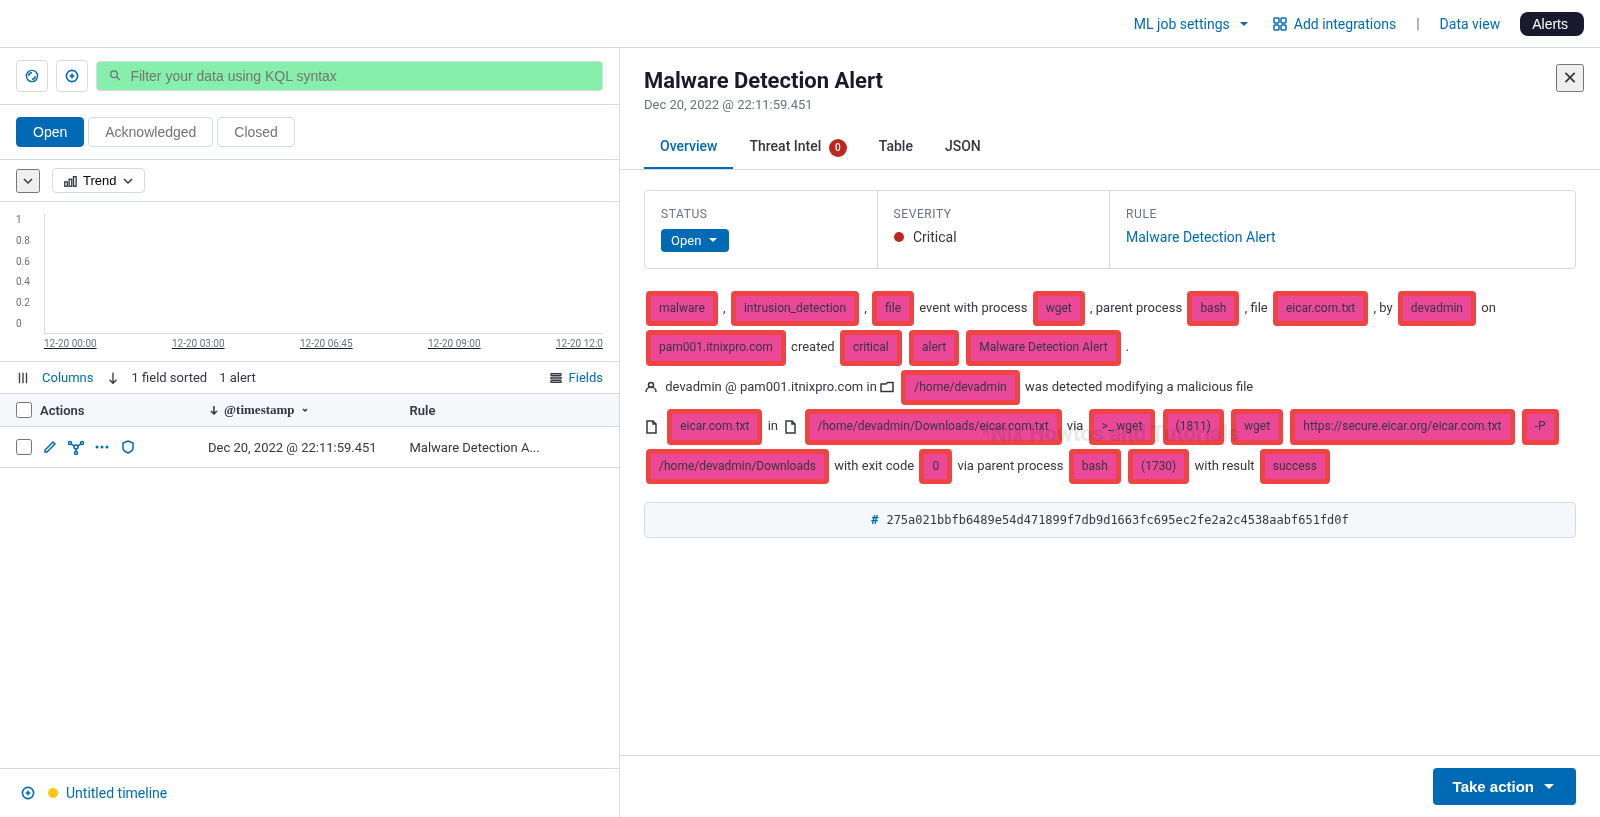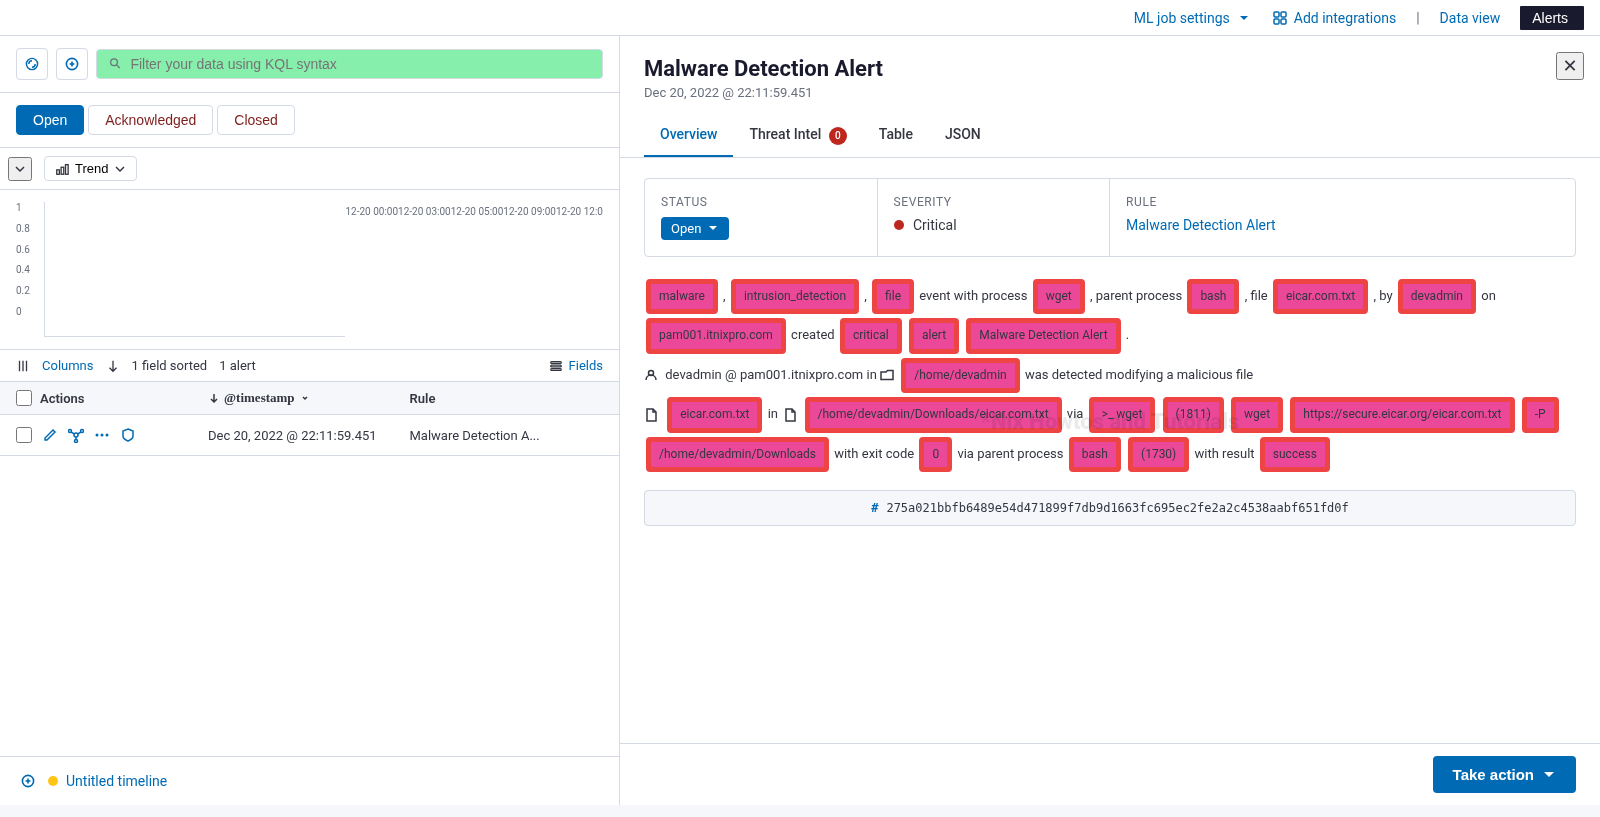--- a/index.html
+++ b/index.html
@@ -2,27 +2,27 @@
 <html><head>
   <meta charset="utf-8">
   <style>
     * { box-sizing: border-box; margin: 0; padding: 0; }
     body { font-family: -apple-system, BlinkMacSystemFont, 'Segoe UI', Roboto, sans-serif; background: #f5f7fa; color: #1a1a2e; font-size: 14px; overflow: hidden; }
 
     
     .top-bar {
       display: flex; align-items: center; justify-content: flex-end;
       padding: 6px 16px; background: #fff; border-bottom: 1px solid #d3dae6;
-      gap: 20px; height: 36px;
+      gap: 20px; height: 48px;
     }
     .top-bar-item { display: flex; align-items: center; gap: 6px; color: #006bb4; cursor: pointer; font-size: 14px; }
     .top-bar-item svg { width: 16px; height: 16px; }
     .top-bar-divider { color: #69707d; }
     .top-bar-btn {
-      background: #1a1a2e; color: #fff; border: none; border-radius: 1px;
+      background: #1a1a2e; color: #fff; border: none; border-radius: 8px;
       padding: 4px 12px; font-size: 14px; cursor: pointer; display: flex; align-items: center; gap: 4px;
     }
 
     
     .main-layout { display: flex; height: calc(100vh - 48px); }
 
     
     .left-panel { width: 620px; background: #fff; border-right: 1px solid #d3dae6; display: flex; flex-direction: column; overflow: hidden; }
 
     
@@ -35,37 +35,37 @@
       flex: 1; border: 1px solid #d3dae6; border-radius: 4px;
       padding: 6px 12px; font-size: 14px; color: #69707d; background: #86efac;
       display: flex; align-items: center; gap: 8px;
     }
     .filter-input input { border: none; background: transparent; outline: none; font-size: 14px; color: #343741; width: 100%; }
 
     
     .status-tabs { display: flex; padding: 12px 16px; gap: 4px; border-bottom: 1px solid #d3dae6; }
     .status-tab {
       padding: 6px 16px; border-radius: 4px; cursor: pointer; font-size: 14px; font-weight: 500;
-      border: 1px solid #d3dae6; background: #fff; color: #7f1d1d;
+      border: 1px solid #d3dae6; background: #fff; color: #737373;
     }
     .status-tab.active { background: #006bb4; color: #fff; border-color: #006bb4; }
 
     
-    .controls-bar { display: flex; align-items: center; padding: 8px 8px; gap: 12px; border-bottom: 1px solid #d3dae6; }
+    .controls-bar { display: flex; align-items: center; padding: 8px 16px; gap: 12px; border-bottom: 1px solid #d3dae6; }
     .collapse-btn { width: 24px; height: 24px; display: flex; align-items: center; justify-content: center; cursor: pointer; color: #343741; }
     .trend-btn {
       display: flex; align-items: center; gap: 6px; padding: 4px 10px;
       border: 1px solid #d3dae6; border-radius: 4px; cursor: pointer; background: #fff; font-size: 13px;
     }
 
     
     .chart-area { padding: 12px 16px; border-bottom: 1px solid #d3dae6; height: 160px; }
     .chart-inner { position: relative; height: 100%; }
     .chart-y-labels { position: absolute; left: 0; top: 0; bottom: 20px; display: flex; flex-direction: column; justify-content: space-between; font-size: 10px; color: #69707d; width: 24px; }
-    .chart-content { margin-left: 28px; height: 100%; display: flex; flex-direction: row; }
+    .chart-content { margin-left: 28px; height: 100%; display: flex; flex-direction: column; text-decoration: underline; }
     .chart-plot { flex: 1; position: relative; border-left: 1px solid #d3dae6; border-bottom: 1px solid #d3dae6; }
     .chart-x-labels { display: flex; justify-content: space-between; font-size: 10px; color: #69707d; padding-top: 4px; }
 
     
     .alert-controls { display: flex; align-items: center; padding: 8px 16px; gap: 12px; border-bottom: 1px solid #d3dae6; font-size: 13px; color: #343741; }
     .alert-controls-right { margin-left: auto; display: flex; align-items: center; gap: 6px; }
 
     
     .table-header { display: flex; align-items: center; padding: 8px 16px; background: #f5f7fa; border-bottom: 1px solid #d3dae6; gap: 8px; font-weight: 600; font-size: 13px; color: #343741; }
     .table-checkbox { width: 16px; height: 16px; }
@@ -245,21 +245,21 @@
           <span>0.2</span>
           <span>0</span>
         </div>
         <div class="chart-content">
           <div class="chart-plot">
             
           </div>
           <div class="chart-x-labels">
             <span>12-20 00:00</span>
             <span>12-20 03:00</span>
-            <span>12-20 05:00</span>
+            <span>12-20 06:45</span>
             <span>12-20 09:00</span>
             <span>12-20 12:0</span>
           </div>
         </div>
       </div>
     </div>
 
     <div class="alert-controls">
       <svg viewBox="0 0 16 16" width="14" height="14" fill="none" stroke="#343741" stroke-width="1.5">
         <line x1="4" y1="2" x2="4" y2="14"></line>

